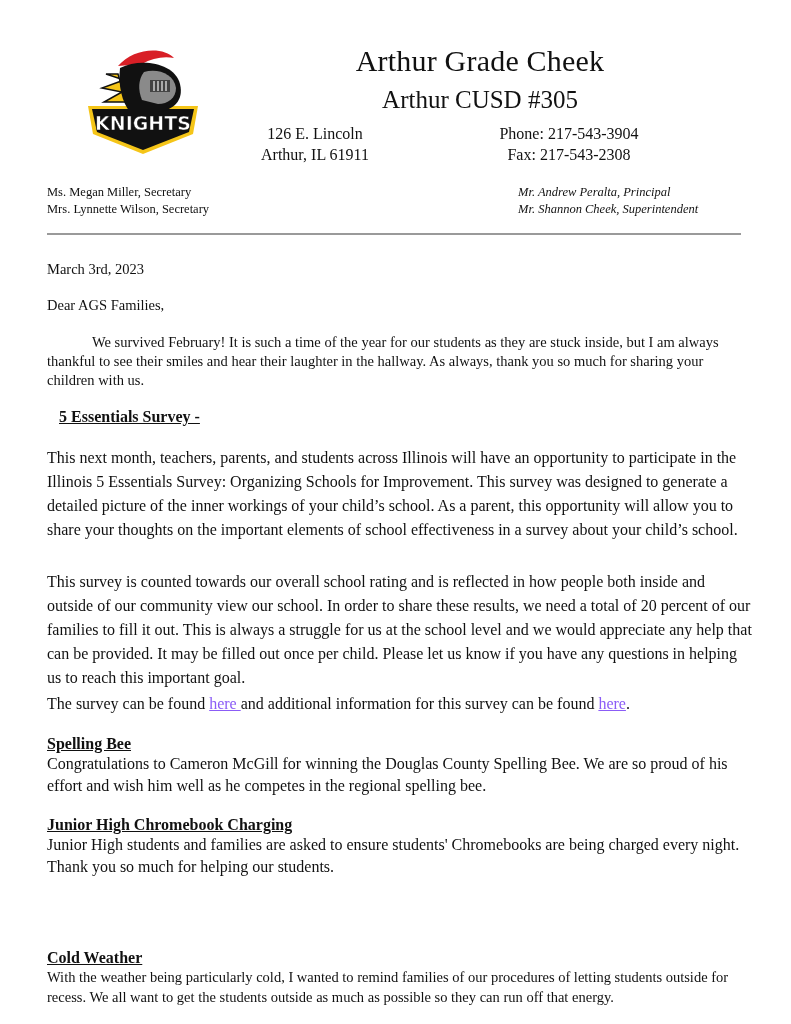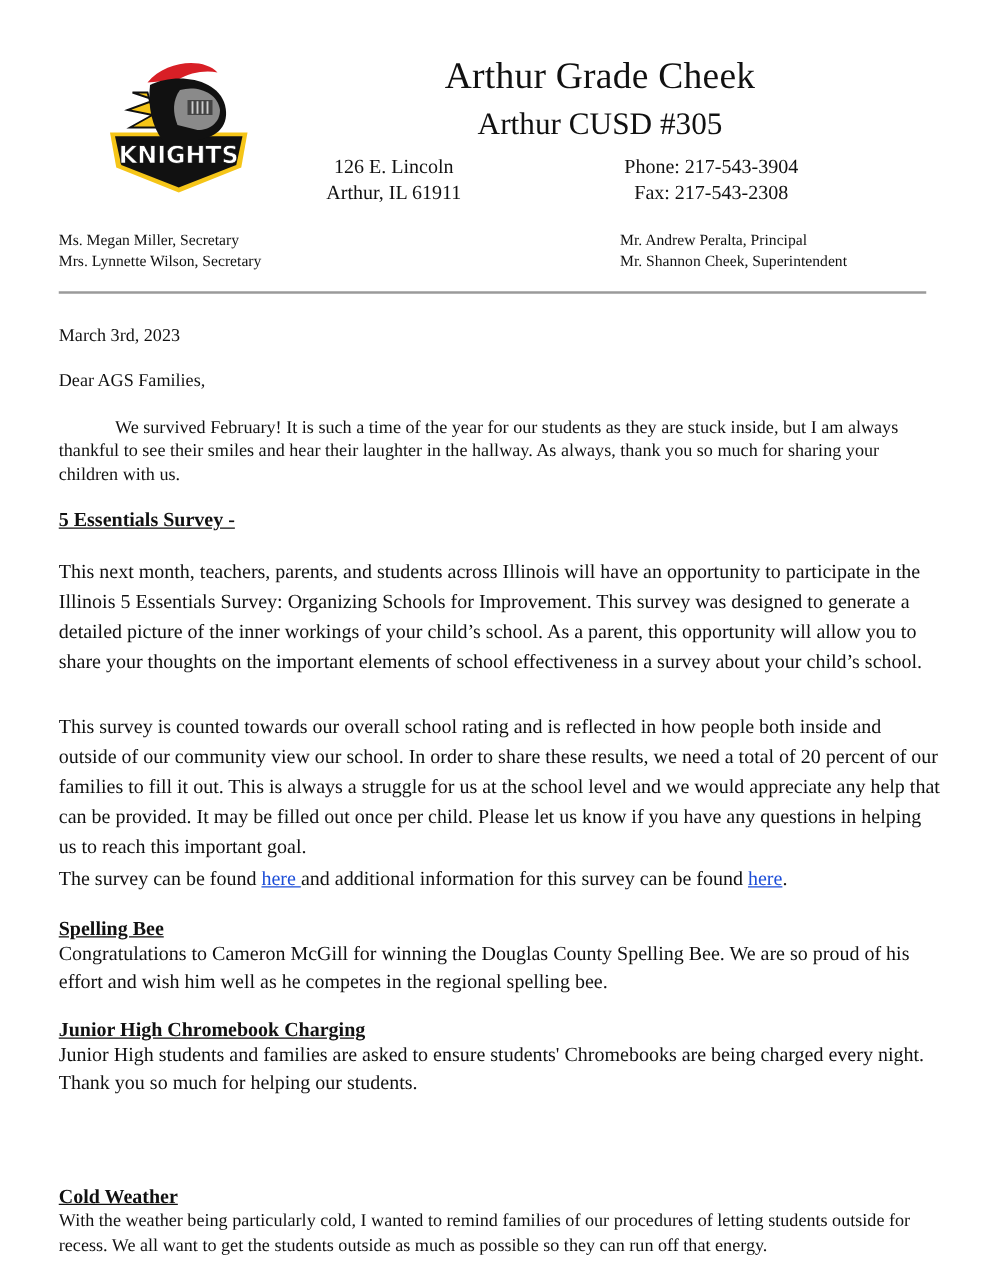--- a/index.html
+++ b/index.html
@@ -9,28 +9,28 @@
   }
   .abs { position: absolute; }
   .logo { left: 78px; top: 44px; width: 130px; height: 112px; }
   .school-title { left: 250px; width: 460px; top: 44px; text-align: center; font-size: 30px; font-family: "Liberation Serif", serif; letter-spacing: 0.2px; }
   .district { left: 250px; width: 460px; top: 86px; text-align: center; font-size: 25px; font-family: "Liberation Serif", serif; }
   .addr { font-size: 16px; font-family: "Liberation Serif", serif; line-height: 21px; text-align: center; }
   .addr-left { left: 250px; width: 130px; top: 123px; }
   .addr-right { left: 486px; width: 166px; top: 123px; }
   .staff { font-size: 12.5px; font-family: "Liberation Serif", serif; line-height: 17px; }
   .staff-left { left: 47px; top: 184px; }
-  .staff-right { left: 496px; top: 184px; }
+  .staff-right { left: 518px; top: 184px; font-style: italic; }
   .rule { left: 47px; top: 233px; width: 694px; height: 0; border-top: 2px solid #9a9a9a; }
   .letter { left: 47px; width: 700px; font-family: "Liberation Serif", serif; }
   .small { font-size: 14.5px; line-height: 19px; }
   .big { font-size: 16px; line-height: 24px; }
   .heading { font-weight: bold; text-decoration: underline; font-size: 16px; }
   .indent { text-indent: 45px; }
-  a.link { color: #1d4ed8; text-decoration: underline; }
+  a.link { color: #8b5cf6; text-decoration: underline; }
   p { margin: 0; }
 </style>
 </head>
 <body>
 
 <div class="abs logo">
   <svg width="130" height="112" viewBox="0 0 130 112">
 
     <path d="M10 62 L120 62 L115 90 L65 110 L15 90 Z" fill="#f5c518"></path>
     <path d="M14 65 L116 65 L111 88 L65 106 L19 88 Z" fill="#111"></path>
@@ -71,21 +71,21 @@
   <div>Mr. Andrew Peralta, Principal</div>
   <div>Mr. Shannon Cheek, Superintendent</div>
 </div>
 
 <div class="abs rule"></div>
 
 <div class="abs letter small" style="top:260px;">March 3rd, 2023</div>
 <div class="abs letter small" style="top:296px;">Dear AGS Families,</div>
 <p class="abs letter small indent" style="top:333px; width:705px;">We survived February!  It is such a time of the year for our students as they are stuck inside, but I am always thankful to see their smiles and hear their laughter in the hallway.  As always, thank you so much for sharing your children with us.</p>
 
-<div class="abs letter" style="top:408px;">
+<div class="abs letter" style="top:408px;margin-left:12px;">
   <div class="heading">5 Essentials Survey -</div>
 </div>
 <p class="abs letter big" style="top:446px; width:705px;">This next month, teachers, parents, and students across Illinois will have an opportunity to participate in the Illinois 5 Essentials Survey: Organizing Schools for Improvement. This survey was designed to generate a detailed picture of the inner workings of your child’s school. As a parent, this opportunity will allow you to share your thoughts on the important elements of school effectiveness in a survey about your child’s school.</p>
 <p class="abs letter big" style="top:570px; width:705px;">This survey is counted towards our overall school rating and is reflected in how people both inside and outside of our community view our school.  In order to share these results, we need a total of 20 percent of our families to fill it out.  This is always a struggle for us at the school level and we would appreciate any help that can be provided.  It may be filled out once per child.  Please let us know if you have any questions in helping us to reach this important goal.</p>
 <p class="abs letter big" style="top:692px;">
   <span>The survey can be found </span><a class="link" href="#">here </a><span>and additional information for this survey can be found </span><a class="link" href="#">here</a><span>.</span>
 </p>
 
 <div class="abs letter" style="top:735px;">
   <div class="heading">Spelling Bee</div>

